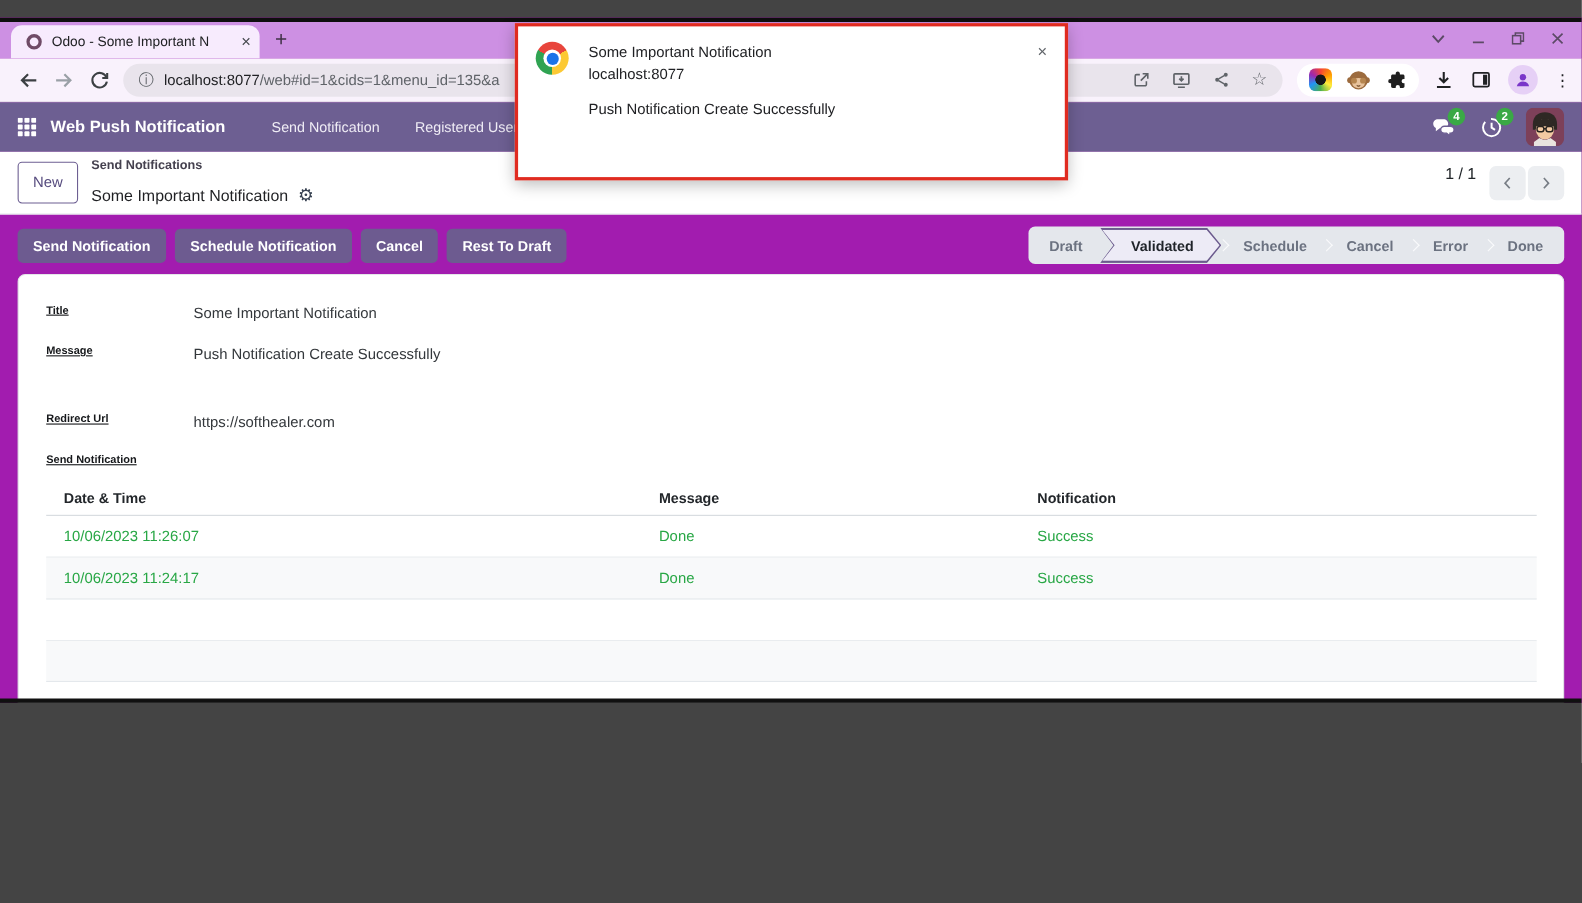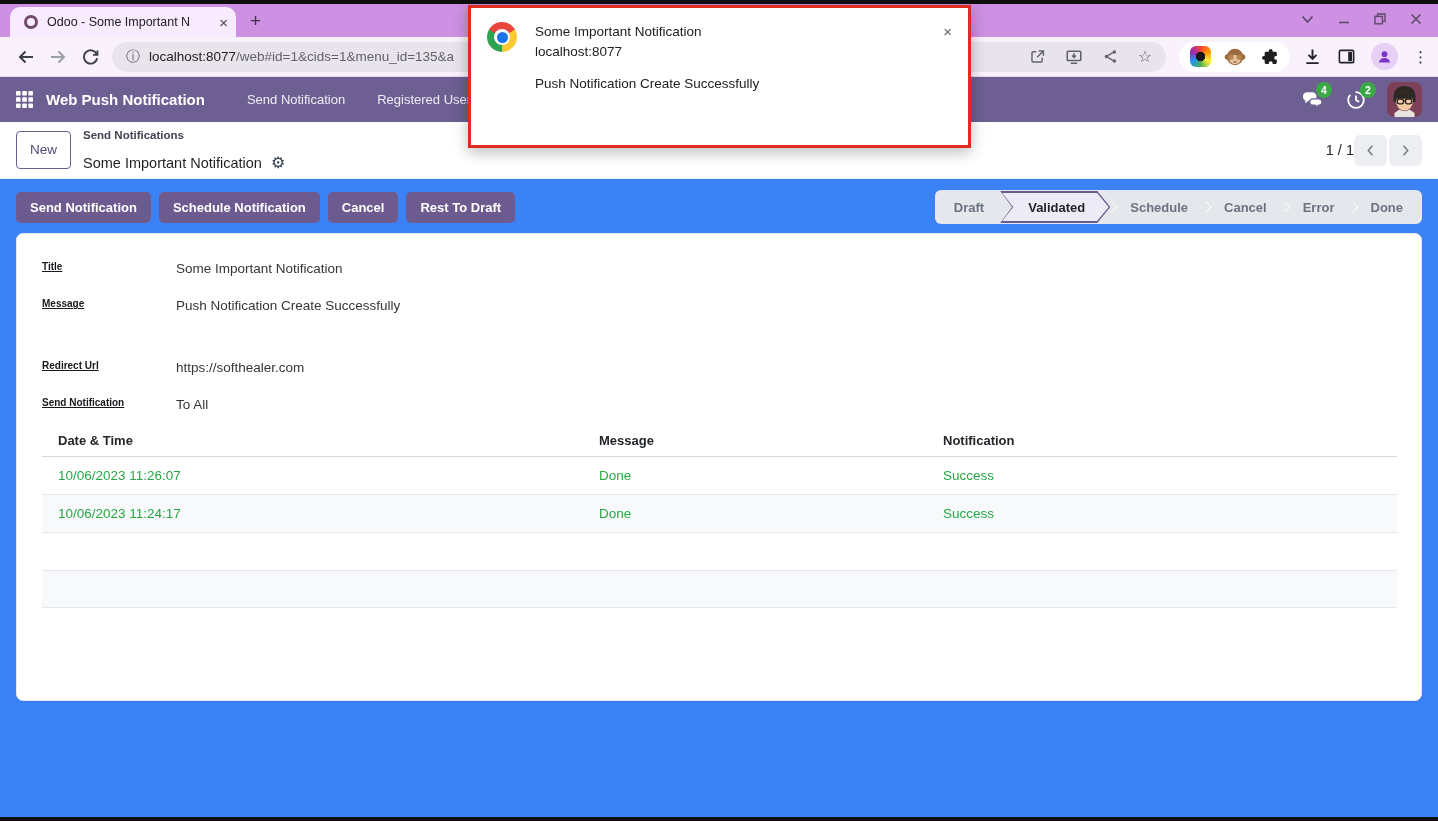--- a/index.html
+++ b/index.html
@@ -1,17 +1,17 @@
 <!DOCTYPE html>
 <html><head>
 <meta charset="utf-8">
 <style>
   * { margin:0; padding:0; box-sizing:border-box; }
   body { font-family:"Liberation Sans", sans-serif; background:#444; }
-  .screen { position:relative; width:1438px; height:821px; background:#3b82f6; overflow:hidden; }
+  .screen { position:relative; width:1438px; height:623px; background:#a21caf; overflow:hidden;margin-top:16px; }
 
   
   .top-edge { height:4px; background:#0e0e0e; }
   .bottom-edge { position:absolute; left:0; bottom:0; width:100%; height:4px; background:#101010; }
 
   
   .tabstrip { height:33px; background:#cd90e3; display:flex; align-items:flex-end; position:relative; }
   .tab { margin-left:10px; width:226px; height:30px; background:#f7ebfd; border-radius:10px 10px 0 0; display:flex; align-items:center; padding:0 8px 0 14px; }
   .favicon { width:14px; height:14px; border:3.2px solid #6f4b66; border-radius:50%; flex:none; }
   .tab-title { position:relative; flex:1; margin-left:9px; font-size:12.5px; color:#202124; white-space:nowrap; overflow:hidden; }
@@ -50,21 +50,21 @@
   .avatar { width:35px; height:35px; border-radius:7px; overflow:hidden; flex:none; }
 
   
   .control-panel { height:57px; background:#fff; border-bottom:1px solid #e7e9ed; display:flex; align-items:center; padding:0 16px; }
   .new-btn { border:1px solid #6d5f92; color:#564b7e; background:#fff; border-radius:4px; padding:10px 13px; font-size:13.5px; line-height:1.2; }
   .bc { margin-left:12px; display:flex; flex-direction:column; justify-content:center; gap:14px; }
   .bc-parent { font-size:11.5px; font-weight:700; color:#45414f; }
   .bc-current-row { display:flex; align-items:center; gap:9px; }
   .bc-current { font-size:14.5px; color:#1f2023; }
   .gear-glyph { font-size:16px; color:#374151; line-height:1; }
-  .pager { margin-left:auto; display:flex; align-items:center; }
+  .pager { margin-left:auto; display:flex; align-items:flex-start; gap:12px; }
   .pager-count { font-size:14.5px; color:#212529; }
   .pager-btns { display:flex; gap:2px; }
   .pager-btn { width:33px; height:31px; background:#eceef1; border:none; border-radius:6px; display:flex; align-items:center; justify-content:center; }
 
   
   .actions-row { display:flex; align-items:center; padding:11px 16px 0 16px; }
   .btn-group { display:flex; gap:8px; }
   .o-btn { background:#6d5b90; color:#fff; border:none; border-radius:5px; font-size:13px; font-weight:700; padding:8px 14px; font-family:inherit; white-space:nowrap; }
   .statusbar { margin-left:auto; height:34px; background:#e4e7ec; border-radius:6px; display:flex; align-items:center; padding:16px 3px; }
   .sb-step { font-size:13px; font-weight:600; color:#6b7280; padding:0 16px; white-space:nowrap; }
@@ -341,21 +341,20 @@
     <div class="field-row mt-msg">
       <span class="f-label">Message</span>
       <span class="f-value">Push Notification Create Successfully</span>
     </div>
     <div class="field-row mt-url">
       <span class="f-label">Redirect Url</span>
       <span class="f-value">https://softhealer.com</span>
     </div>
     <div class="field-row mt-send">
       <span class="f-label">Send Notification</span>
-      <span class="f-value">To All</span>
     </div>
 
 
     <div class="log-table">
       <div class="t-row t-head">
         <span class="t-cell">Date &amp; Time</span>
         <span class="t-cell">Message</span>
         <span class="t-cell">Notification</span>
       </div>
       <div class="t-row t-data">

